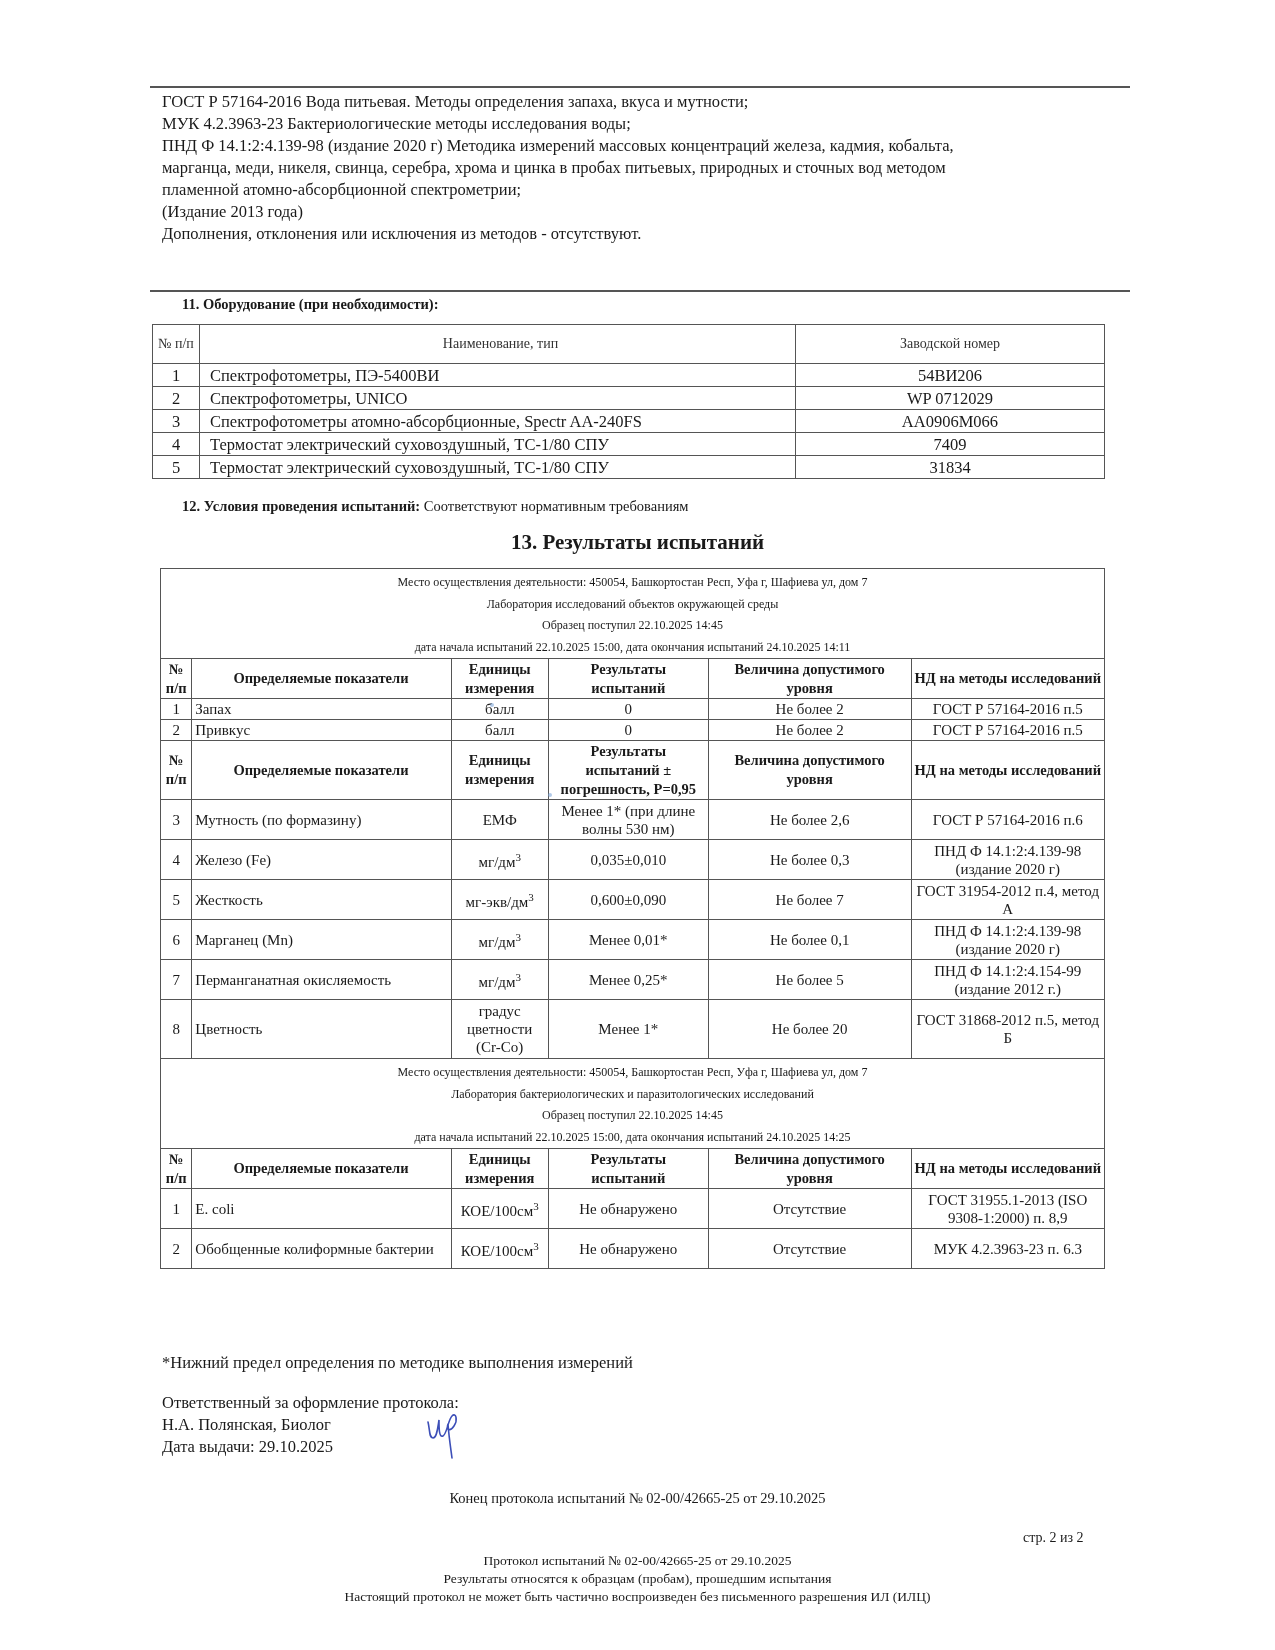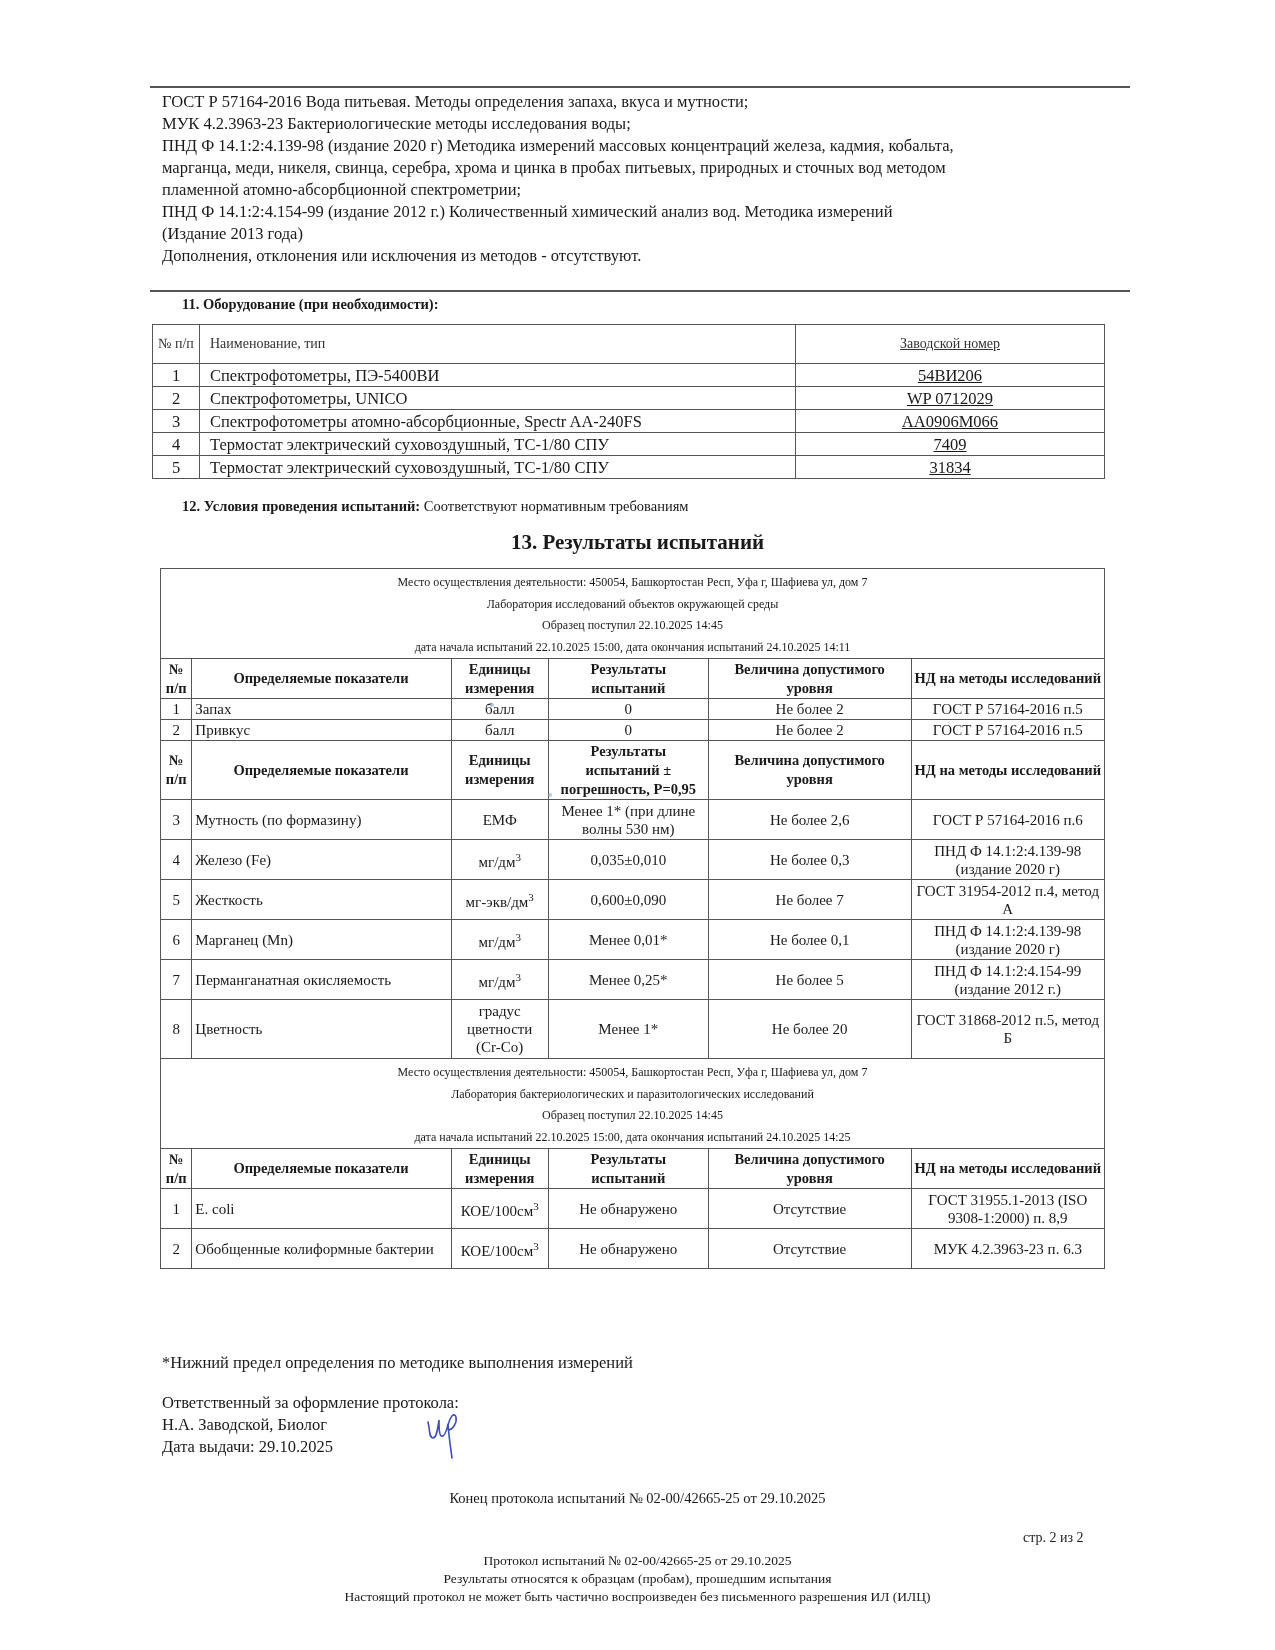--- a/index.html
+++ b/index.html
@@ -9,22 +9,22 @@
   .methods { position: absolute; left: 162px; top: 91px; width: 960px; font-size: 16.5px; line-height: 22px; }
   .methods div { white-space: nowrap; }
   .sec11 { position: absolute; left: 182px; top: 296px; font-size: 14.5px; font-weight: bold; }
   table { border-collapse: collapse; position: absolute; }
   td, th { border: 1px solid #555; padding: 0 4px; font-weight: normal; }
   .equip { left: 152px; top: 324px; width: 953px; font-size: 16.5px; }
   .equip th { font-size: 14px; height: 38px; color: #333; }
   .equip td { height: 22px; line-height: 21px; }
   .equip .c-num { width: 38px; text-align: center; }
   .equip .c-name { text-align: left; padding-left: 10px; }
-  .equip .c-serial { width: 300px; text-align: center; text-decoration: underline; }
-  .equip th.c-name { }
+  .equip .c-serial { width: 300px; text-align: center; }
+  .equip th.c-name { text-align: center; }
   .sec12 { position: absolute; left: 182px; top: 498px; font-size: 14.5px; }
   .sec12 b { font-weight: bold; }
   .sec13 { position: absolute; left: 0; top: 530px; width: 1275px; text-align: center; font-size: 21px; font-weight: bold; }
   .results { left: 160px; top: 568px; width: 945px; font-size: 15px; }
   .results td { text-align: center; line-height: 18px; }
   .results .info { font-size: 12px; line-height: 21.5px; padding: 3px 0 0 0; }
   .results .hdr td { font-weight: bold; font-size: 14.5px; line-height: 19px; }
   .results .num { width: 25px; padding: 0 2px; }
   .results .name { text-align: left; width: 240px; padding-left: 3px; }
   .results .hdr .name { text-align: center; }
@@ -50,21 +50,20 @@
 <div class="page">
 
   <div class="hr" style="top:86px;"></div>
 
   <div class="methods">
     <div>ГОСТ Р 57164-2016 Вода питьевая. Методы определения запаха, вкуса и мутности;</div>
     <div>МУК 4.2.3963-23 Бактериологические методы исследования воды;</div>
     <div>ПНД Ф 14.1:2:4.139-98 (издание 2020 г) Методика измерений массовых концентраций железа, кадмия, кобальта,</div>
     <div>марганца, меди, никеля, свинца, серебра, хрома и цинка в пробах питьевых, природных и сточных вод методом</div>
     <div>пламенной атомно-абсорбционной спектрометрии;</div>
-    <div>ПНД Ф 14.1:2:4.154-99 (издание 2012 г.) Количественный химический анализ вод. Методика измерений</div>
     <div>(Издание 2013 года)</div>
     <div>Дополнения, отклонения или исключения из методов - отсутствуют.</div>
   </div>
 
   <div class="hr" style="top:290px;"></div>
 
   <div class="sec11">11. Оборудование (при необходимости):</div>
 
   <table class="equip">
     <tbody>
@@ -232,21 +231,21 @@
       <td class="lim">Отсутствие</td>
       <td class="nd">МУК 4.2.3963-23 п. 6.3</td>
     </tr>
   </tbody>
     </table>
 
   <div class="footnote">*Нижний предел определения по методике выполнения измерений</div>
 
   <div class="resp">
     <div>Ответственный за оформление протокола:</div>
-    <div>Н.А. Заводской, Биолог</div>
+    <div>Н.А. Полянская, Биолог</div>
     <div>Дата выдачи: 29.10.2025</div>
   </div>
 
   <svg class="signature" viewBox="0 0 40 52">
     <path d="M4 14 C6 22, 5 30, 9 30 C13 30, 14 18, 15 12 C15 20, 15 30, 19 28 C23 26, 24 12, 28 8 C32 4, 34 12, 30 18 C26 24, 22 22, 24 16 C25 30, 27 42, 28 50" fill="none" stroke="#3d4fb8" stroke-width="1.6" stroke-linecap="round"></path>
   </svg>
 
   <div class="endline">Конец протокола испытаний № 02-00/42665-25 от 29.10.2025</div>
 
   <div class="pagenum">стр. 2 из 2</div>

